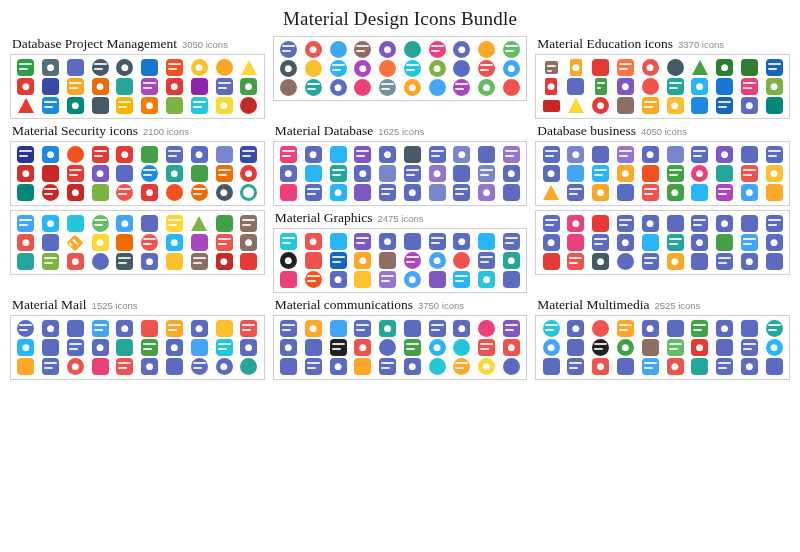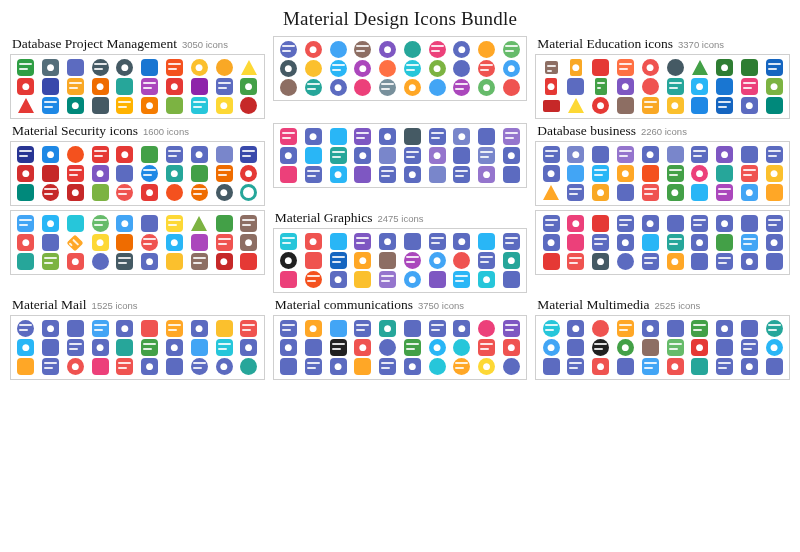--- a/index.html
+++ b/index.html
@@ -371,21 +371,21 @@
           <div class="ico s-soft" style="background: rgb(92, 107, 192);">
             <div class="glyph">●</div>
           </div>
           <div class="ico s-soft" style="background: rgb(0, 137, 123);"></div>
         </div>
       </div>
     </div>
     <div class="pack">
       <div class="pack-head">
         <span class="pack-name">Material Security icons</span>
-        <span class="pack-count">1600 icons</span>
+        <span class="pack-count">2100 icons</span>
       </div>
       <div class="pack-box">
         <div class="icon-grid">
           <div class="ico s-soft" style="background: rgb(40, 53, 147);">
             <div class="bar" style="top: 4px;"></div>
             <div class="bar" style="top: 9px; right: 6px;"></div>
           </div>
           <div class="ico s-soft" style="background: rgb(30, 136, 229);">
             <div class="glyph">●</div>
           </div>
@@ -459,20 +459,24 @@
             <div class="bar" style="top: 9px; right: 6px;"></div>
           </div>
           <div class="ico s-round" style="background: rgb(69, 90, 100);">
             <div class="glyph">●</div>
           </div>
           <div class="ico s-ring" style="border-color: rgb(38, 166, 154);"></div>
         </div>
       </div>
     </div>
     <div class="pack">
+      <div class="pack-head">
+        <span class="pack-name">Material Database</span>
+        <span class="pack-count">1625 icons</span>
+      </div>
       <div class="pack-box">
         <div class="icon-grid">
           <div class="ico s-soft" style="background: rgb(236, 64, 122);">
             <div class="bar" style="top: 4px;"></div>
             <div class="bar" style="top: 9px; right: 6px;"></div>
           </div>
           <div class="ico s-soft" style="background: rgb(92, 107, 192);">
             <div class="glyph">●</div>
           </div>
           <div class="ico s-soft" style="background: rgb(41, 182, 246);"></div>
@@ -547,21 +551,21 @@
           <div class="ico s-soft" style="background: rgb(149, 117, 205);">
             <div class="glyph">●</div>
           </div>
           <div class="ico s-soft" style="background: rgb(92, 107, 192);"></div>
         </div>
       </div>
     </div>
     <div class="pack">
       <div class="pack-head">
         <span class="pack-name">Database business</span>
-        <span class="pack-count">2260 icons</span>
+        <span class="pack-count">4050 icons</span>
       </div>
       <div class="pack-box">
         <div class="icon-grid">
           <div class="ico s-soft" style="background: rgb(92, 107, 192);">
             <div class="bar" style="top: 4px;"></div>
             <div class="bar" style="top: 9px; right: 6px;"></div>
           </div>
           <div class="ico s-soft" style="background: rgb(121, 134, 203);">
             <div class="glyph">●</div>
           </div>

